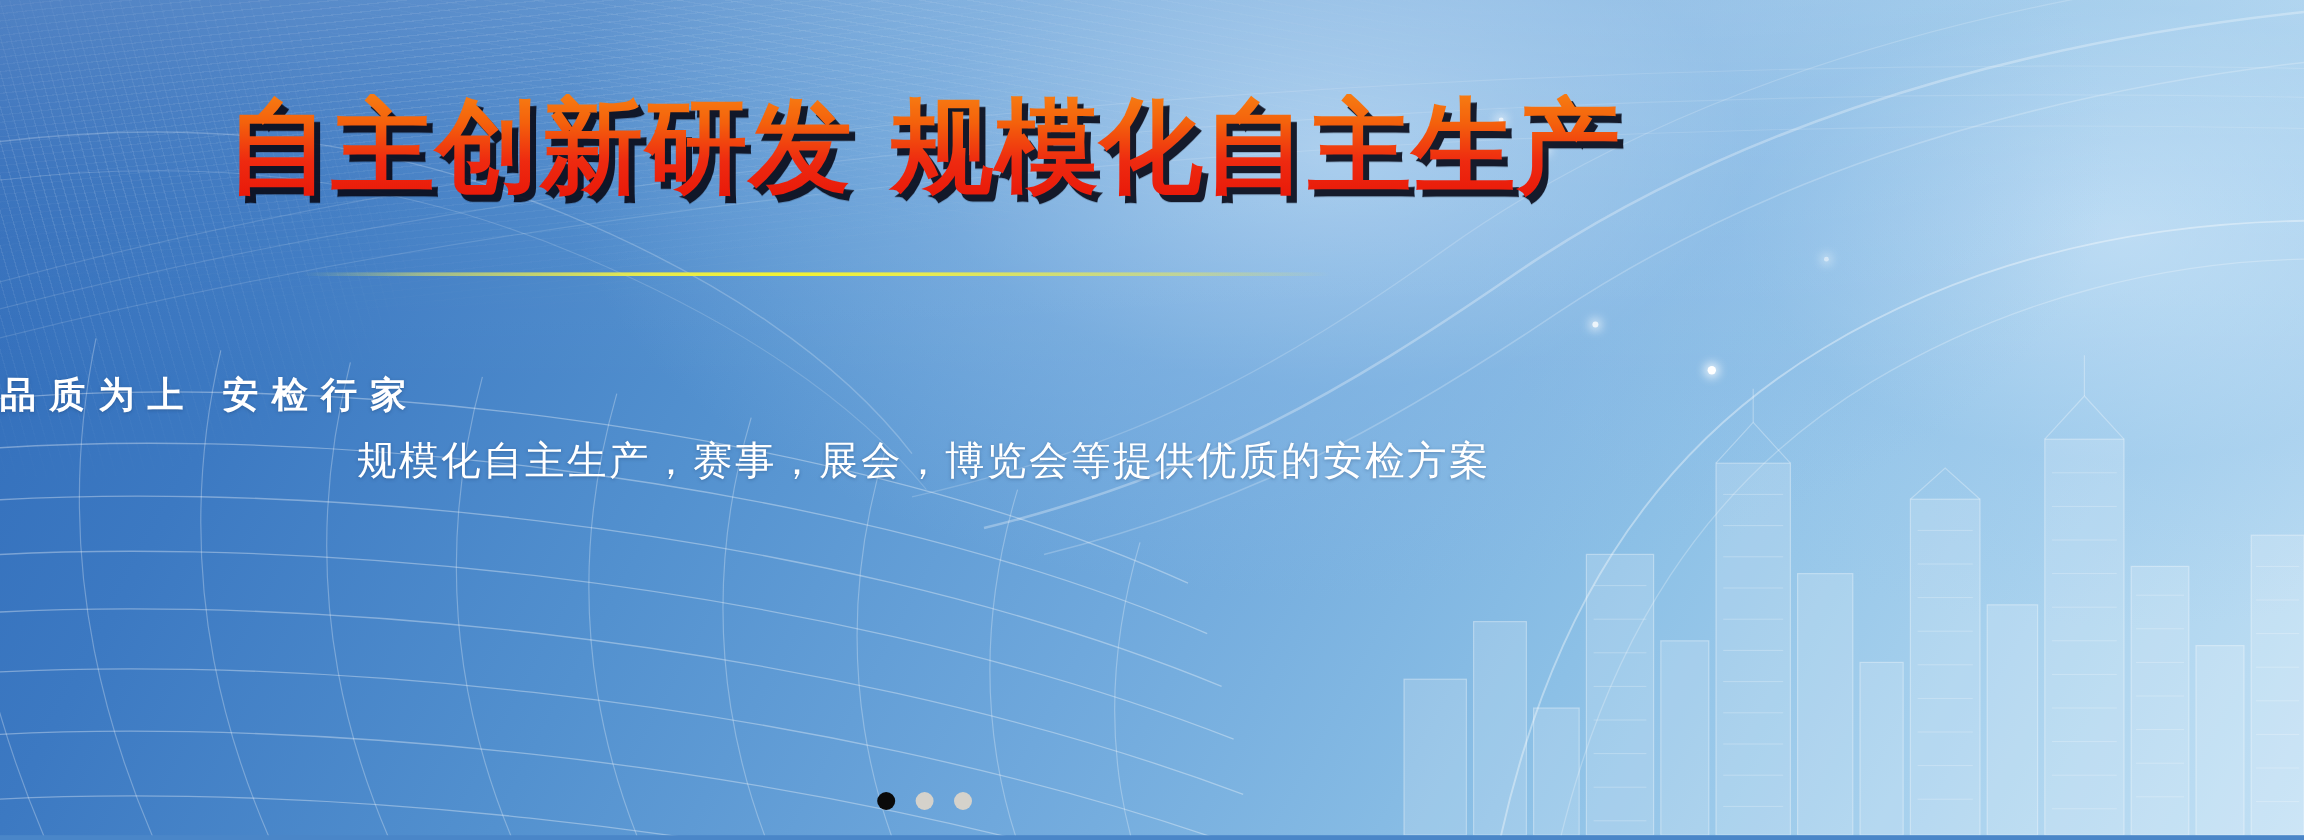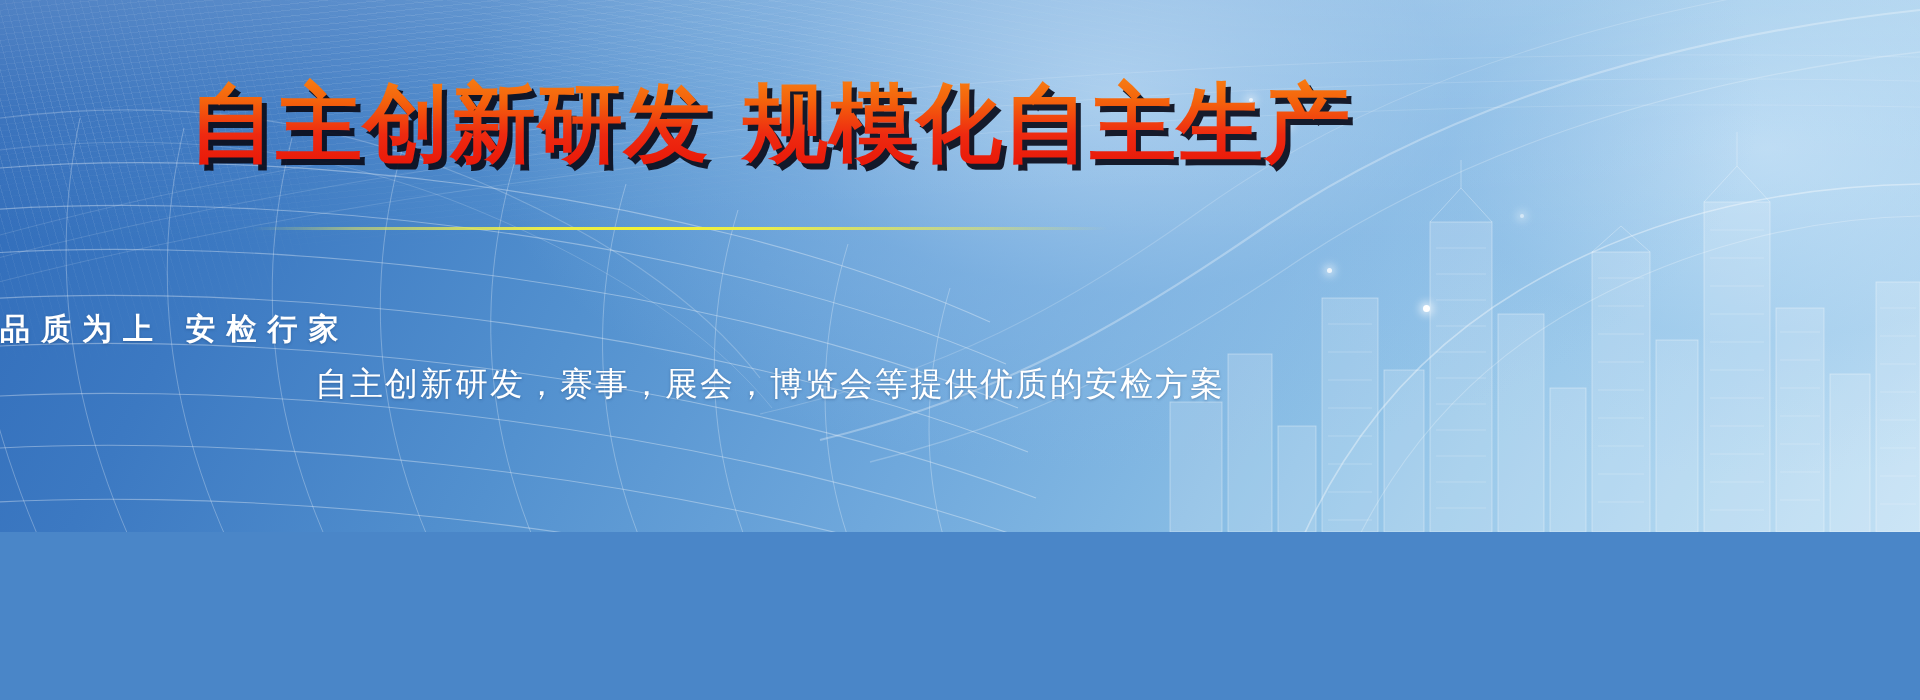--- a/index.html
+++ b/index.html
@@ -1,20 +1,20 @@
 <!DOCTYPE html>
 <html><head>
 <meta charset="utf-8">
 <style>
   * { margin:0; padding:0; box-sizing:border-box; }
   html, body { width:1920px; height:700px; overflow:hidden; background:#4a86c8; }
   body { font-family:"Liberation Sans", sans-serif; }
 
   .banner{
-    position:relative; width:1920px; height:532px; overflow:hidden;
+    position:relative; width:1920px; height:696px; overflow:hidden;
     background:
       radial-gradient(ellipse 900px 520px at 58% 18%, rgba(176,210,240,0.85) 0%, rgba(140,186,230,0.45) 38%, rgba(90,150,215,0.0) 72%),
       radial-gradient(ellipse 700px 420px at 92% 28%, rgba(200,226,248,0.65) 0%, rgba(150,195,235,0.25) 45%, rgba(90,150,215,0.0) 78%),
       linear-gradient(118deg, #2f6ab8 0%, #3c79c2 16%, #5391cf 34%, #6fa8dc 52%, #8cc0e6 70%, #a9d2ee 86%, #c2e0f4 100%);
   }
 
   
   .layer{ position:absolute; inset:0; pointer-events:none; }
 
   .topglow{
@@ -221,21 +221,21 @@
   <span class="spark" style="left:1520px;top:214px;width:4px;height:4px;opacity:.6;"></span>
 
   <div class="content">
 
     <div class="headline">自主创新研发 规模化自主生产</div>
 
     <div class="divider"></div>
 
     <div class="sub1">品质为上  安检行家</div>
 
-    <div class="sub2">自主创新研发，赛事，展会，博览会等提供优质的安检方案</div>
+    <div class="sub2">规模化自主生产，赛事，展会，博览会等提供优质的安检方案</div>
 
     <div class="dots">
       <span class="dot active"></span>
       <span class="dot"></span>
       <span class="dot"></span>
     </div>
 
   </div>
 </div>
 

